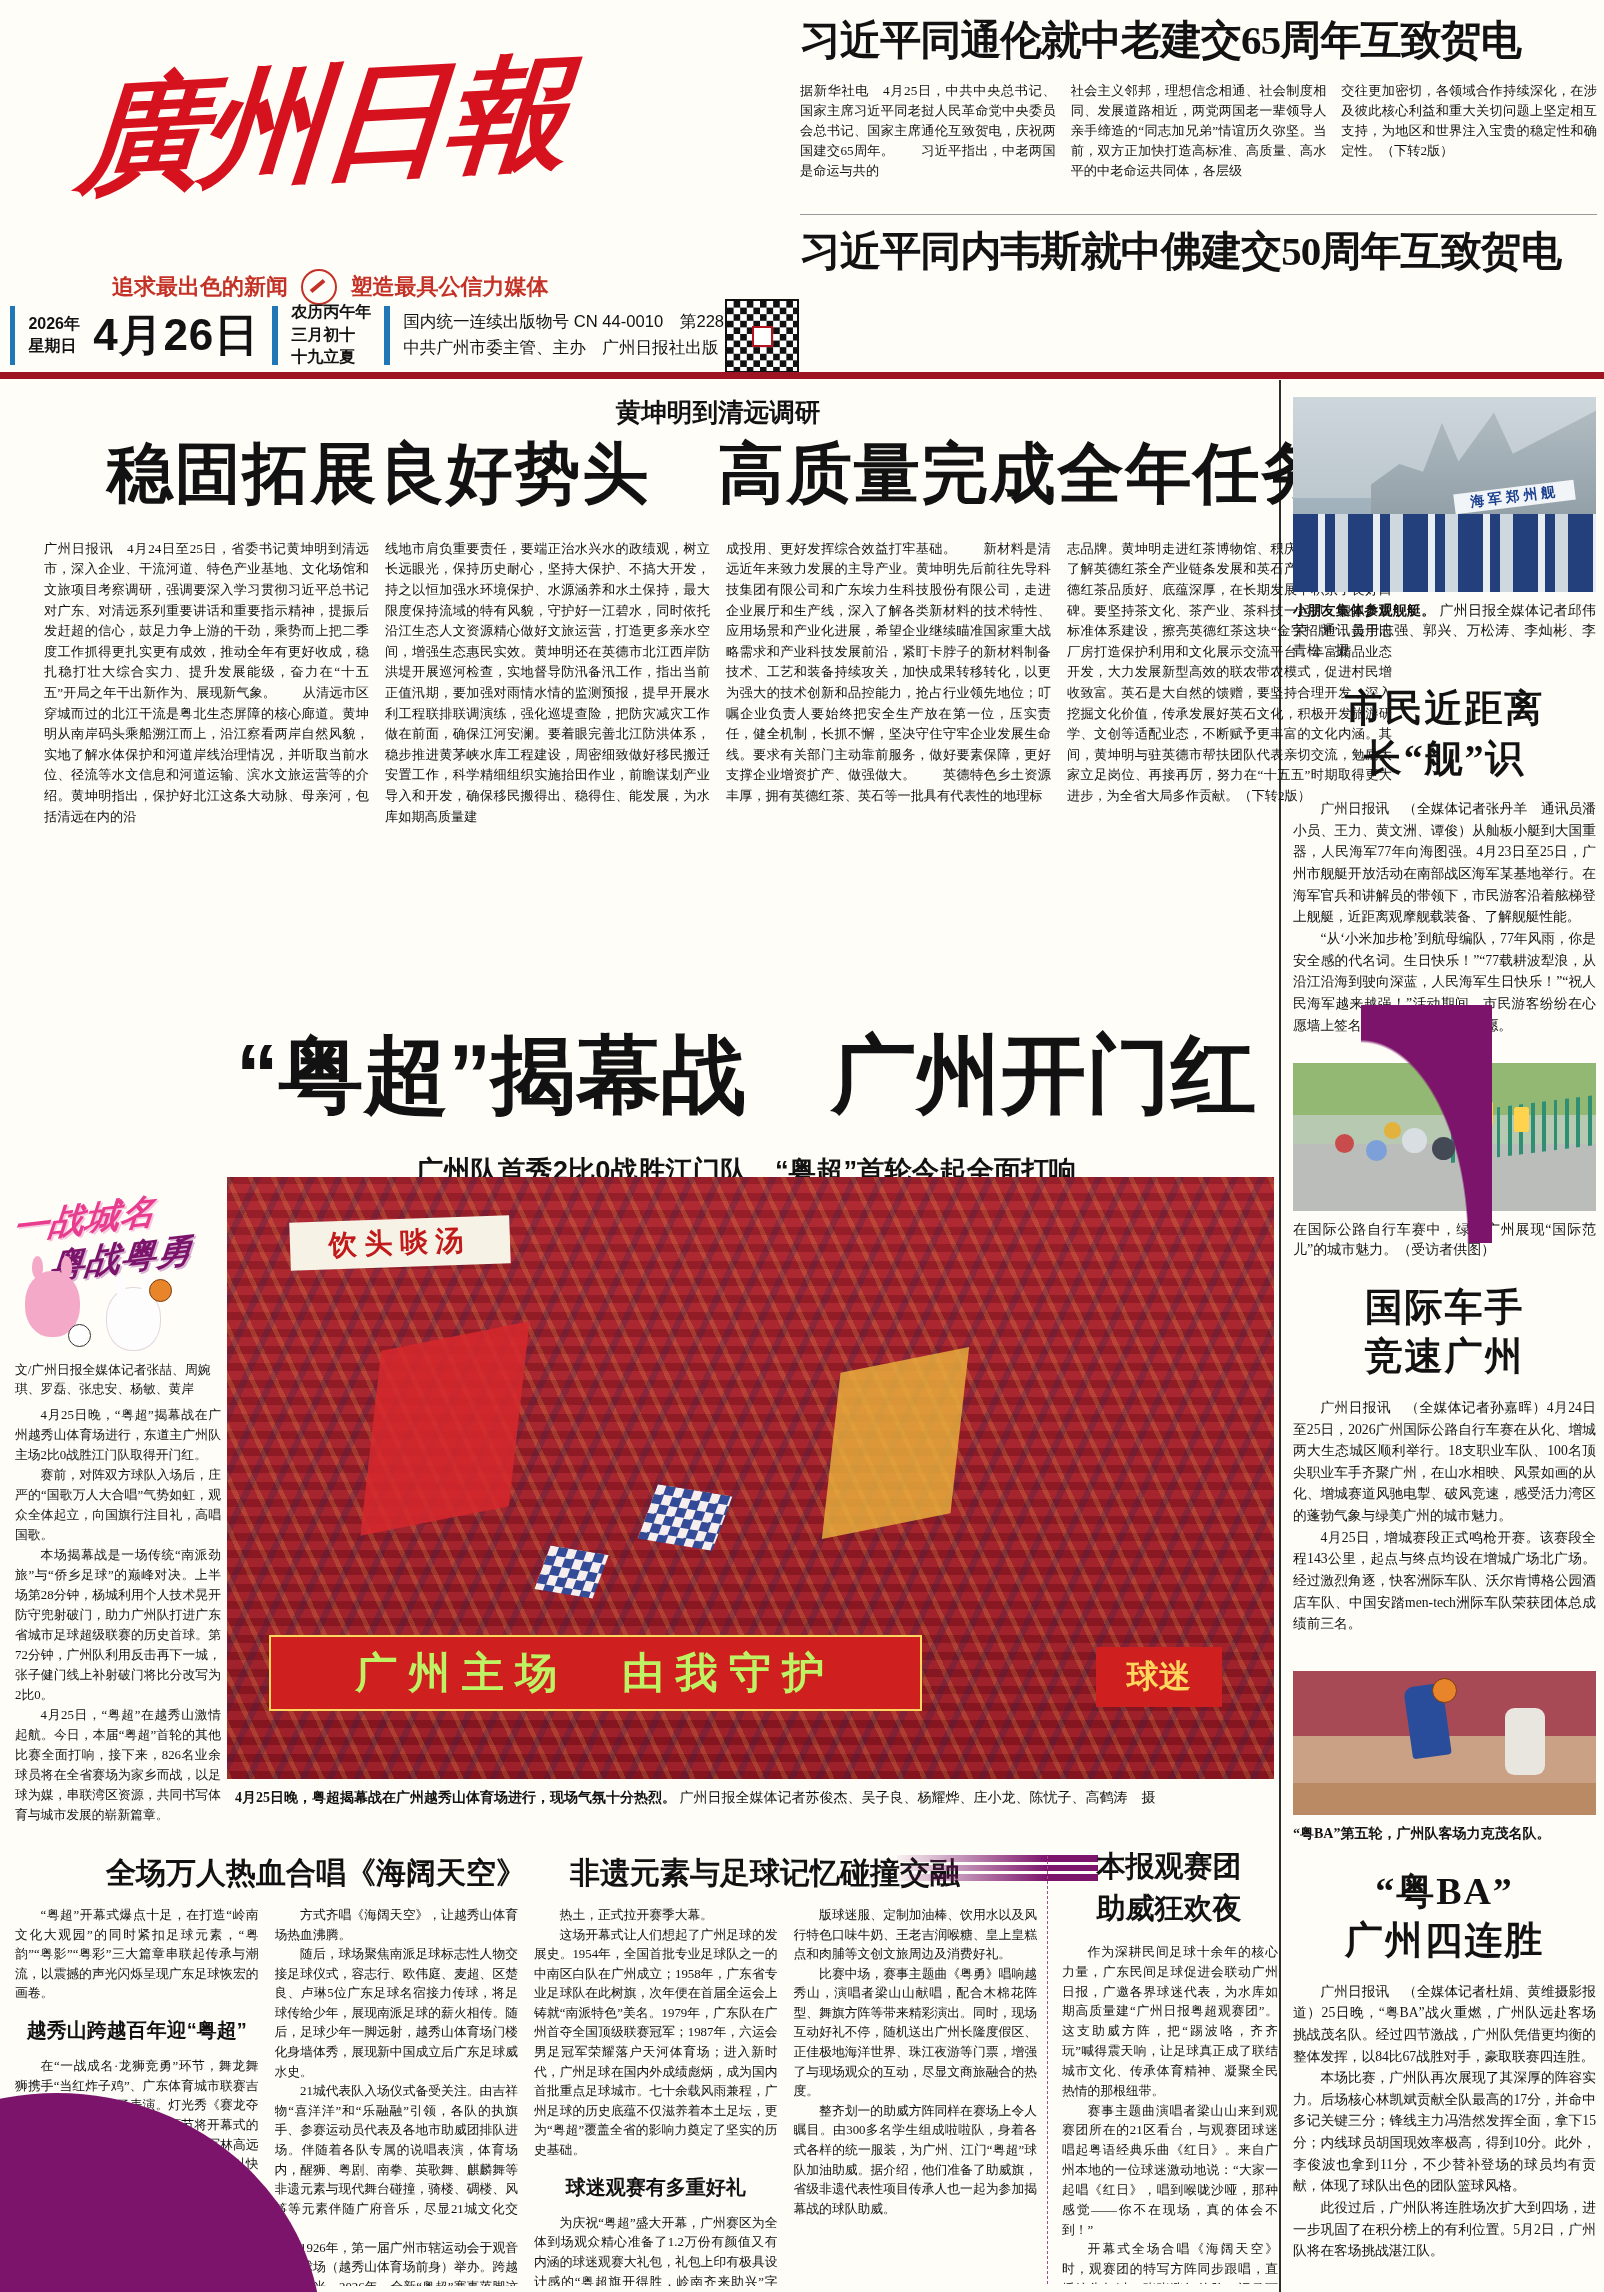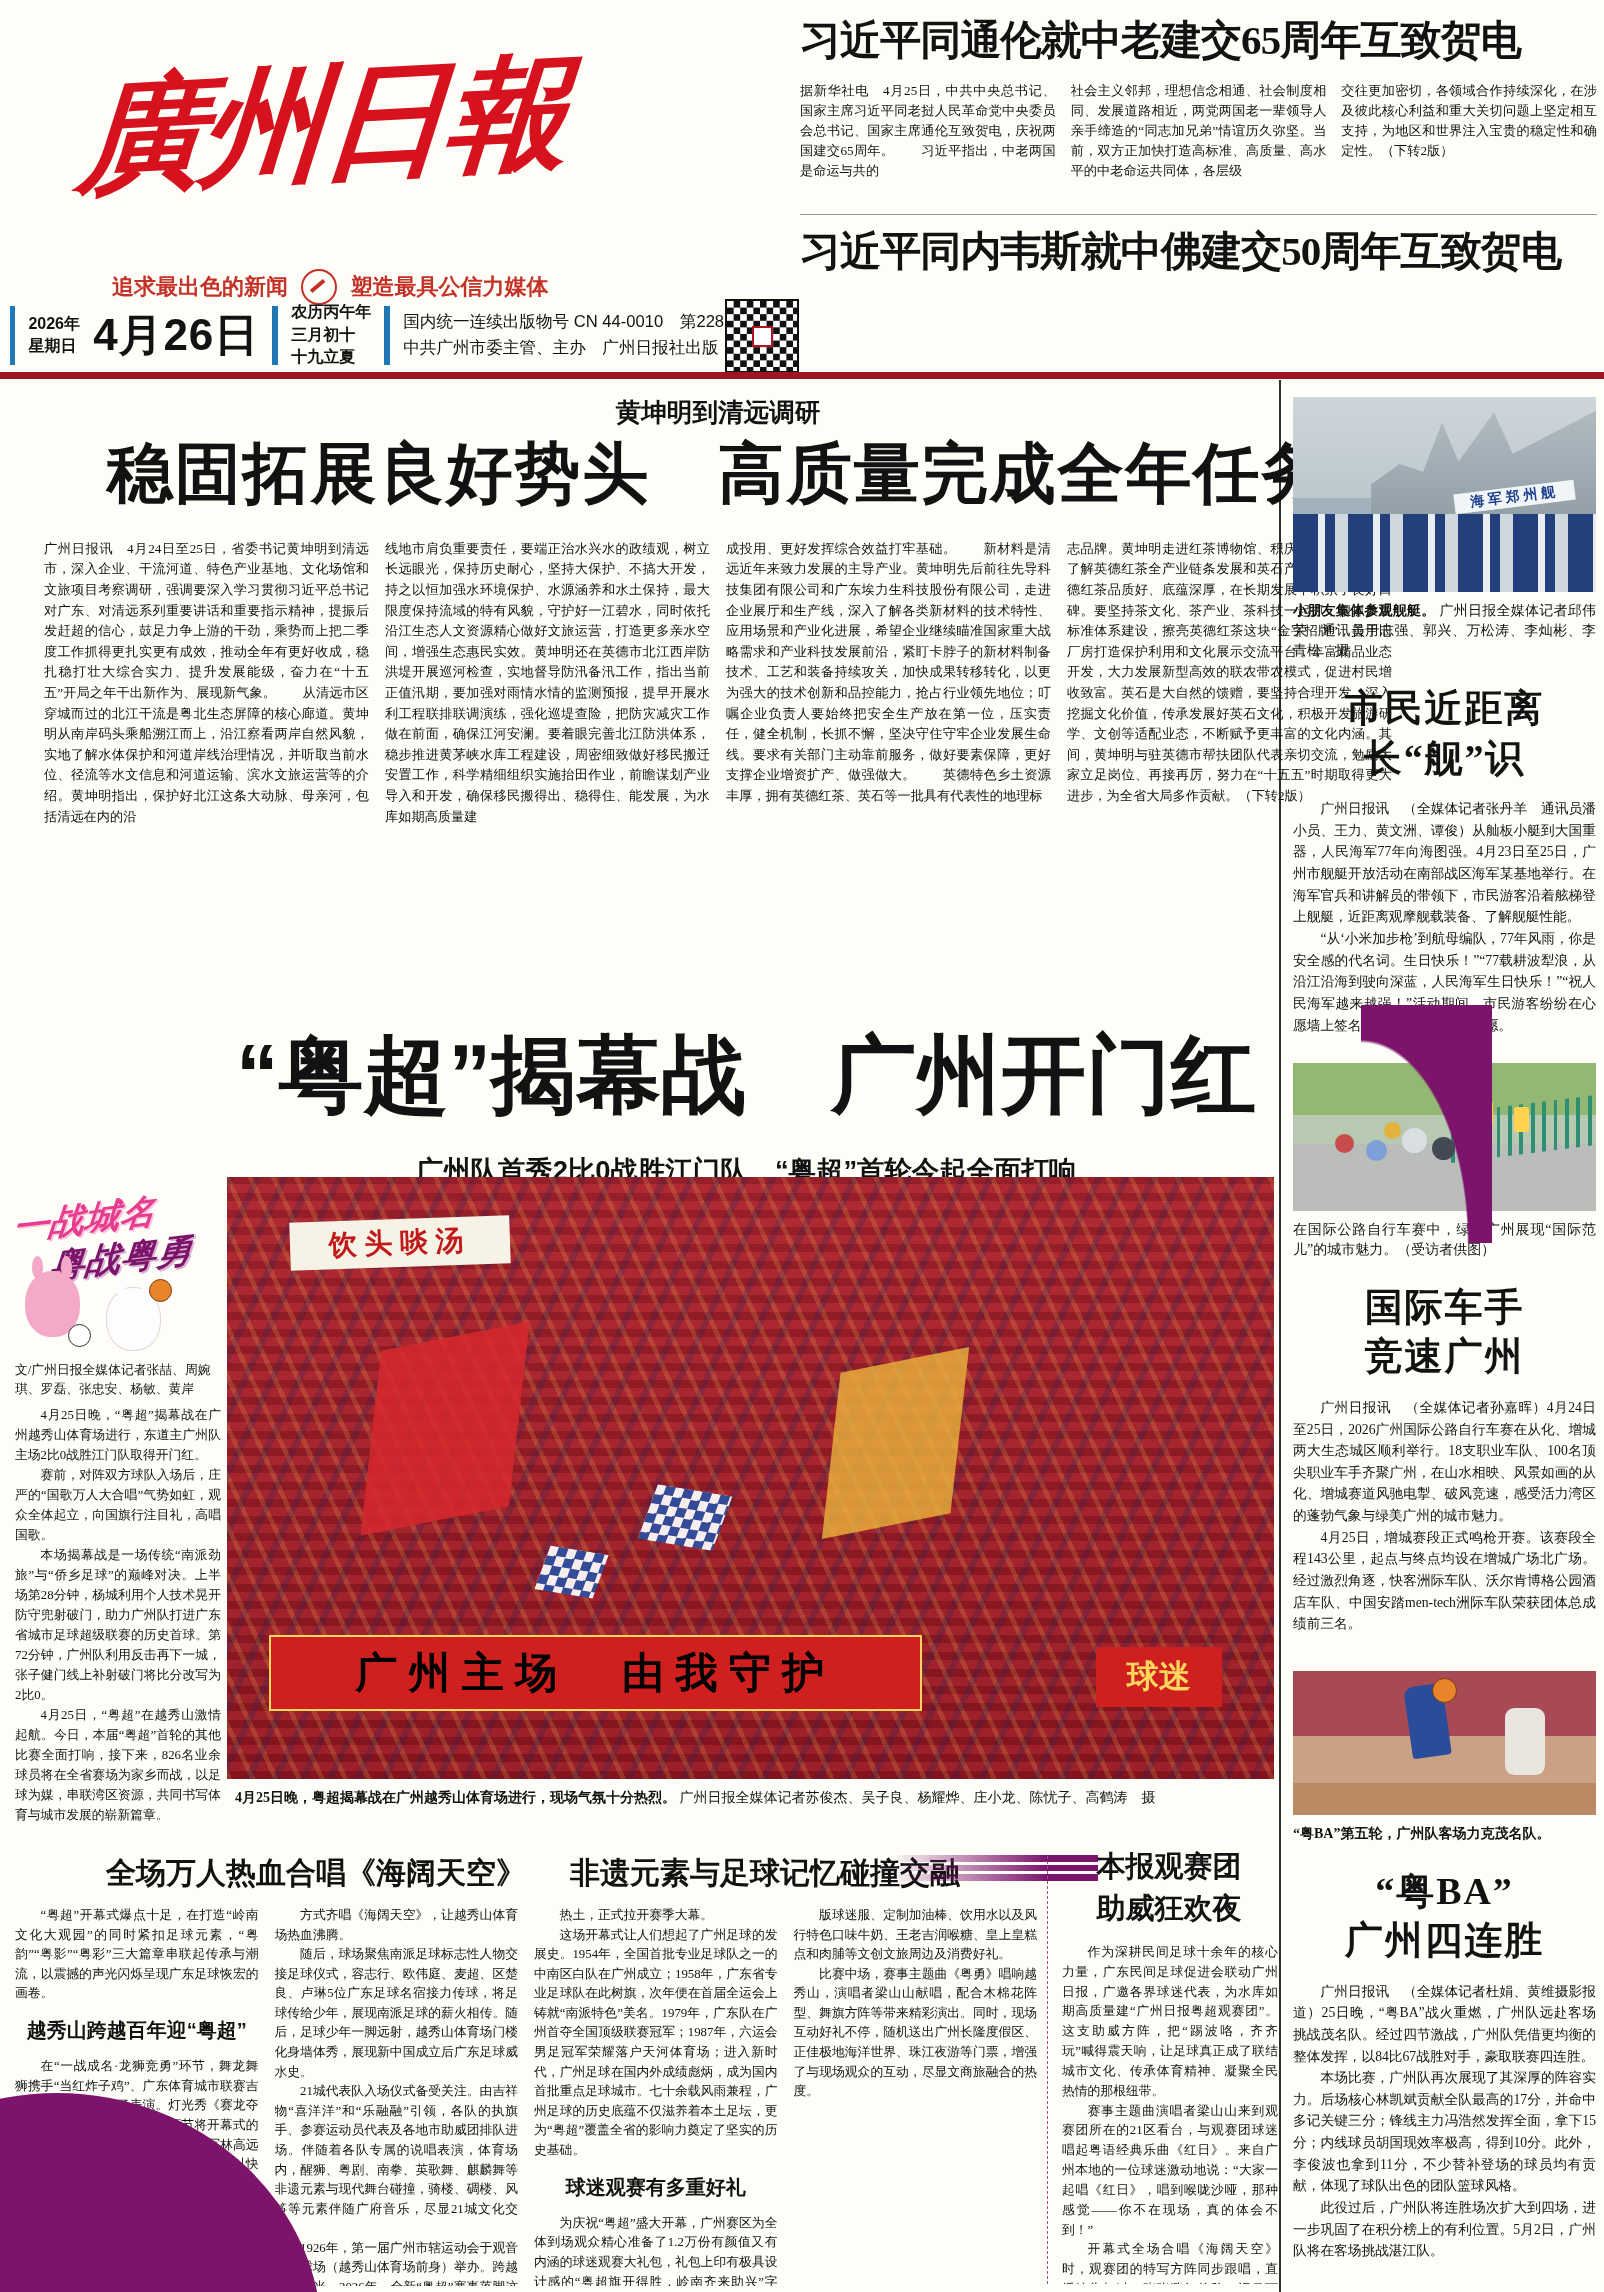--- a/index.html
+++ b/index.html
@@ -102,21 +102,21 @@
   .yc-photo{position:absolute;left:227px;top:210px;width:1047px;height:602px;overflow:hidden;
     background:
       repeating-linear-gradient(115deg,rgba(25,35,90,.22) 0 6.6px,transparent 6.6px 24.6px),
       repeating-linear-gradient(65deg,rgba(255,220,90,.16) 0 4.7px,transparent 4.7px 21px),
       repeating-linear-gradient(0deg,rgba(120,10,22,.45) 0 8.5px,rgba(175,35,45,.45) 8.5px 17px),
       linear-gradient(#b03038,#8c1d26);}
   .pb-top{position:absolute;left:6%;top:7%;width:21%;height:8%;background:#f7f2e6;color:#c01a1a;
           font-weight:900;font-size:28px;letter-spacing:7.6px;display:flex;align-items:center;justify-content:center;
           transform:rotate(-2deg);}
   .pb-main{position:absolute;left:4%;top:76%;width:62%;height:12%;background:#cf1f1f;border:2.8px solid #ffd65e;
-          color:#000000;font-weight:900;font-size:42px;letter-spacing:11.4px;display:flex;align-items:center;justify-content:center;}
+          color:#bef264;font-weight:900;font-size:42px;letter-spacing:11.4px;display:flex;align-items:center;justify-content:center;}
   .pb-side{position:absolute;right:5%;top:78%;width:12%;height:10%;background:#cf1f1f;color:#ffd65e;
           font-weight:900;font-size:32px;display:flex;align-items:center;justify-content:center;}
   .checkflag{position:absolute;width:78px;height:55px;background:repeating-conic-gradient(#2b4ea0 0 25%,#fff 0 50%) 0 0/19px 19px;
           transform:skewX(-12deg) rotate(9deg);opacity:.92;}
   .bigflag{position:absolute;background:rgba(215,40,45,.85);transform:skewX(-18deg) rotate(-12deg);}
 
   .yc-caption{position:absolute;left:235px;top:821px;width:1039px;font-size:14px;line-height:1.4;}
   .yc-bottom{position:absolute;left:0;top:878px;width:1279px;height:447px;}
   .b-subheads{position:absolute;left:106px;top:7.6px;display:flex;gap:44px;font-weight:900;font-size:30px;white-space:nowrap;}
   .grad-bars{position:absolute;left:897px;top:7.6px;width:201px;}
@@ -323,20 +323,21 @@
         </div>
         <div class="b-col">
           <p>热土，正式拉开赛季大幕。</p>
           <p>这场开幕式让人们想起了广州足球的发展史。1954年，全国首批专业足球队之一的中南区白队在广州成立；1958年，广东省专业足球队在此树旗，次年便在首届全运会上铸就“南派特色”美名。1979年，广东队在广州首夺全国顶级联赛冠军；1987年，六运会男足冠军荣耀落户天河体育场；进入新时代，广州足球在国内外成绩彪炳，成为国内首批重点足球城市。七十余载风雨兼程，广州足球的历史底蕴不仅滋养着本土足坛，更为“粤超”覆盖全省的影响力奠定了坚实的历史基础。</p>
           <div class="inhead sans">球迷观赛有多重好礼</div>
           <p>为庆祝“粤超”盛大开幕，广州赛区为全体到场观众精心准备了1.2万份有颜值又有内涵的球迷观赛大礼包，礼包上印有极具设计感的“粤超旗开得胜，岭南齐来助兴”字样。大礼包内含限量</p>
         </div>
         <div class="b-col">
           <p>版球迷服、定制加油棒、饮用水以及风行特色口味牛奶、王老吉润喉糖、皇上皇糕点和肉脯等文创文旅周边及消费好礼。</p>
           <p>比赛中场，赛事主题曲《粤勇》唱响越秀山，演唱者梁山山献唱，配合木棉花阵型、舞旗方阵等带来精彩演出。同时，现场互动好礼不停，随机送出广州长隆度假区、正佳极地海洋世界、珠江夜游等门票，增强了与现场观众的互动，尽显文商旅融合的热度。</p>
+          <p>整齐划一的助威方阵同样在赛场上令人瞩目。由300多名学生组成啦啦队，身着各式各样的统一服装，为广州、江门“粤超”球队加油助威。据介绍，他们准备了助威旗，省级非遗代表性项目传承人也一起为参加揭幕战的球队助威。</p>
         </div>
       </div>
 
       <div class="obs-body">
         <p>作为深耕民间足球十余年的核心力量，广东民间足球促进会联动广州日报，广邀各界球迷代表，为水库如期高质量建“广州日报粤超观赛团”。这支助威方阵，把“踢波咯，齐齐玩”喊得震天响，让足球真正成了联结城市文化、传承体育精神、凝聚全民热情的那根纽带。</p>
         <p>赛事主题曲演唱者梁山山来到观赛团所在的21区看台，与观赛团球迷唱起粤语经典乐曲《红日》。来自广州本地的一位球迷激动地说：“大家一起唱《红日》，唱到喉咙沙哑，那种感觉——你不在现场，真的体会不到！”</p>
         <p>开幕式全场合唱《海阔天空》时，观赛团的特写方阵同步跟唱，直播镜头扫过一张张涨红的脸，记录下民间足球热情澎湃的经典一幕。</p>
       </div>
     </div>
 

